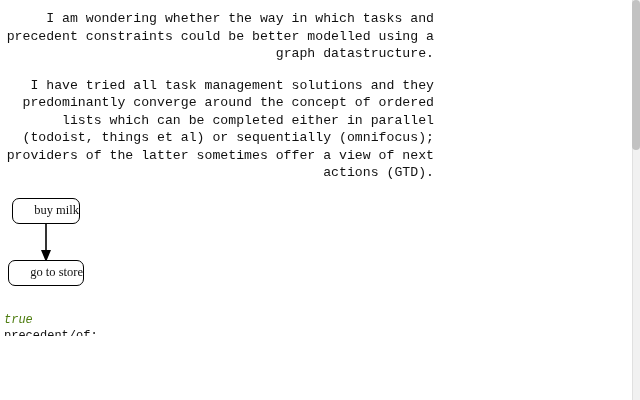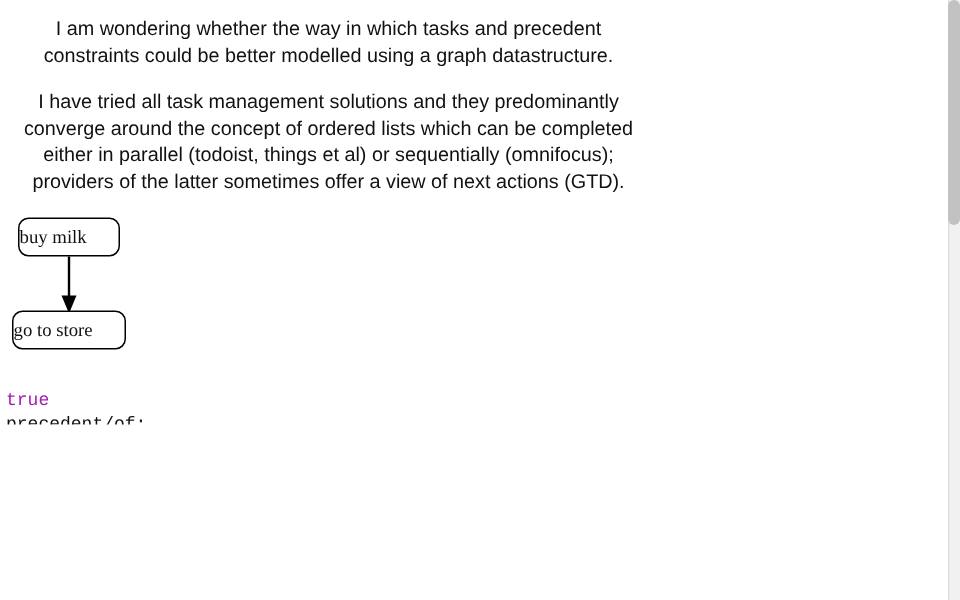--- a/index.html
+++ b/index.html
@@ -17,27 +17,27 @@
   }
   .page {
     position: absolute;
     left: 0; top: 0;
     width: 640px;
     height: 400px;
     box-sizing: border-box;
     padding: 8px 8px 0 4px;
   }
   .para {
-    font-family: Liberation Sans, sans-serif;
+    font-family: Liberation Mono, monospace;
     font-size: 13.2px;
     line-height: 17.5px;
     color: #111111;
     margin: 0 0 14px 0;
     max-width: 430px;
-    text-align: center;
+    text-align: right;
   }
   .para:first-child {
     margin-top: 2px;
   }
   .graph {
     position: relative;
     width: 430px;
     height: 100px;
     margin: 16px 0 8px 0;
   }
@@ -46,21 +46,21 @@
     box-sizing: border-box;
     border: 1px solid #000000;
     border-radius: 7px;
     background: #ffffff;
     font-family: "Liberation Serif", serif;
     font-size: 12.5px;
     line-height: 1;
     color: #111111;
     display: flex;
     align-items: center;
-    justify-content: flex-start;
+    justify-content: flex-end;
     white-space: nowrap;
   }
   #node-buy-milk {
     left: 8px;
     top: 0px;
     width: 68px;
     height: 26px;
   }
   #node-go-to-store {
     left: 4px;
@@ -79,21 +79,22 @@
   .tail-para {
     margin-top: 4px;
   }
   .code-block {
     font-family: "Liberation Mono", monospace;
     font-size: 12px;
     line-height: 16px;
     margin-top: 14px;
   }
   .code-true {
-    color: #a21caf;
+    color: #4d7c0f;
+    font-style: italic;
   }
   .code-clipped {
     color: #111111;
     height: 8px;
     overflow: hidden;
     display: block;
   }
   .scrollbar-track {
     position: absolute;
     right: 0;

